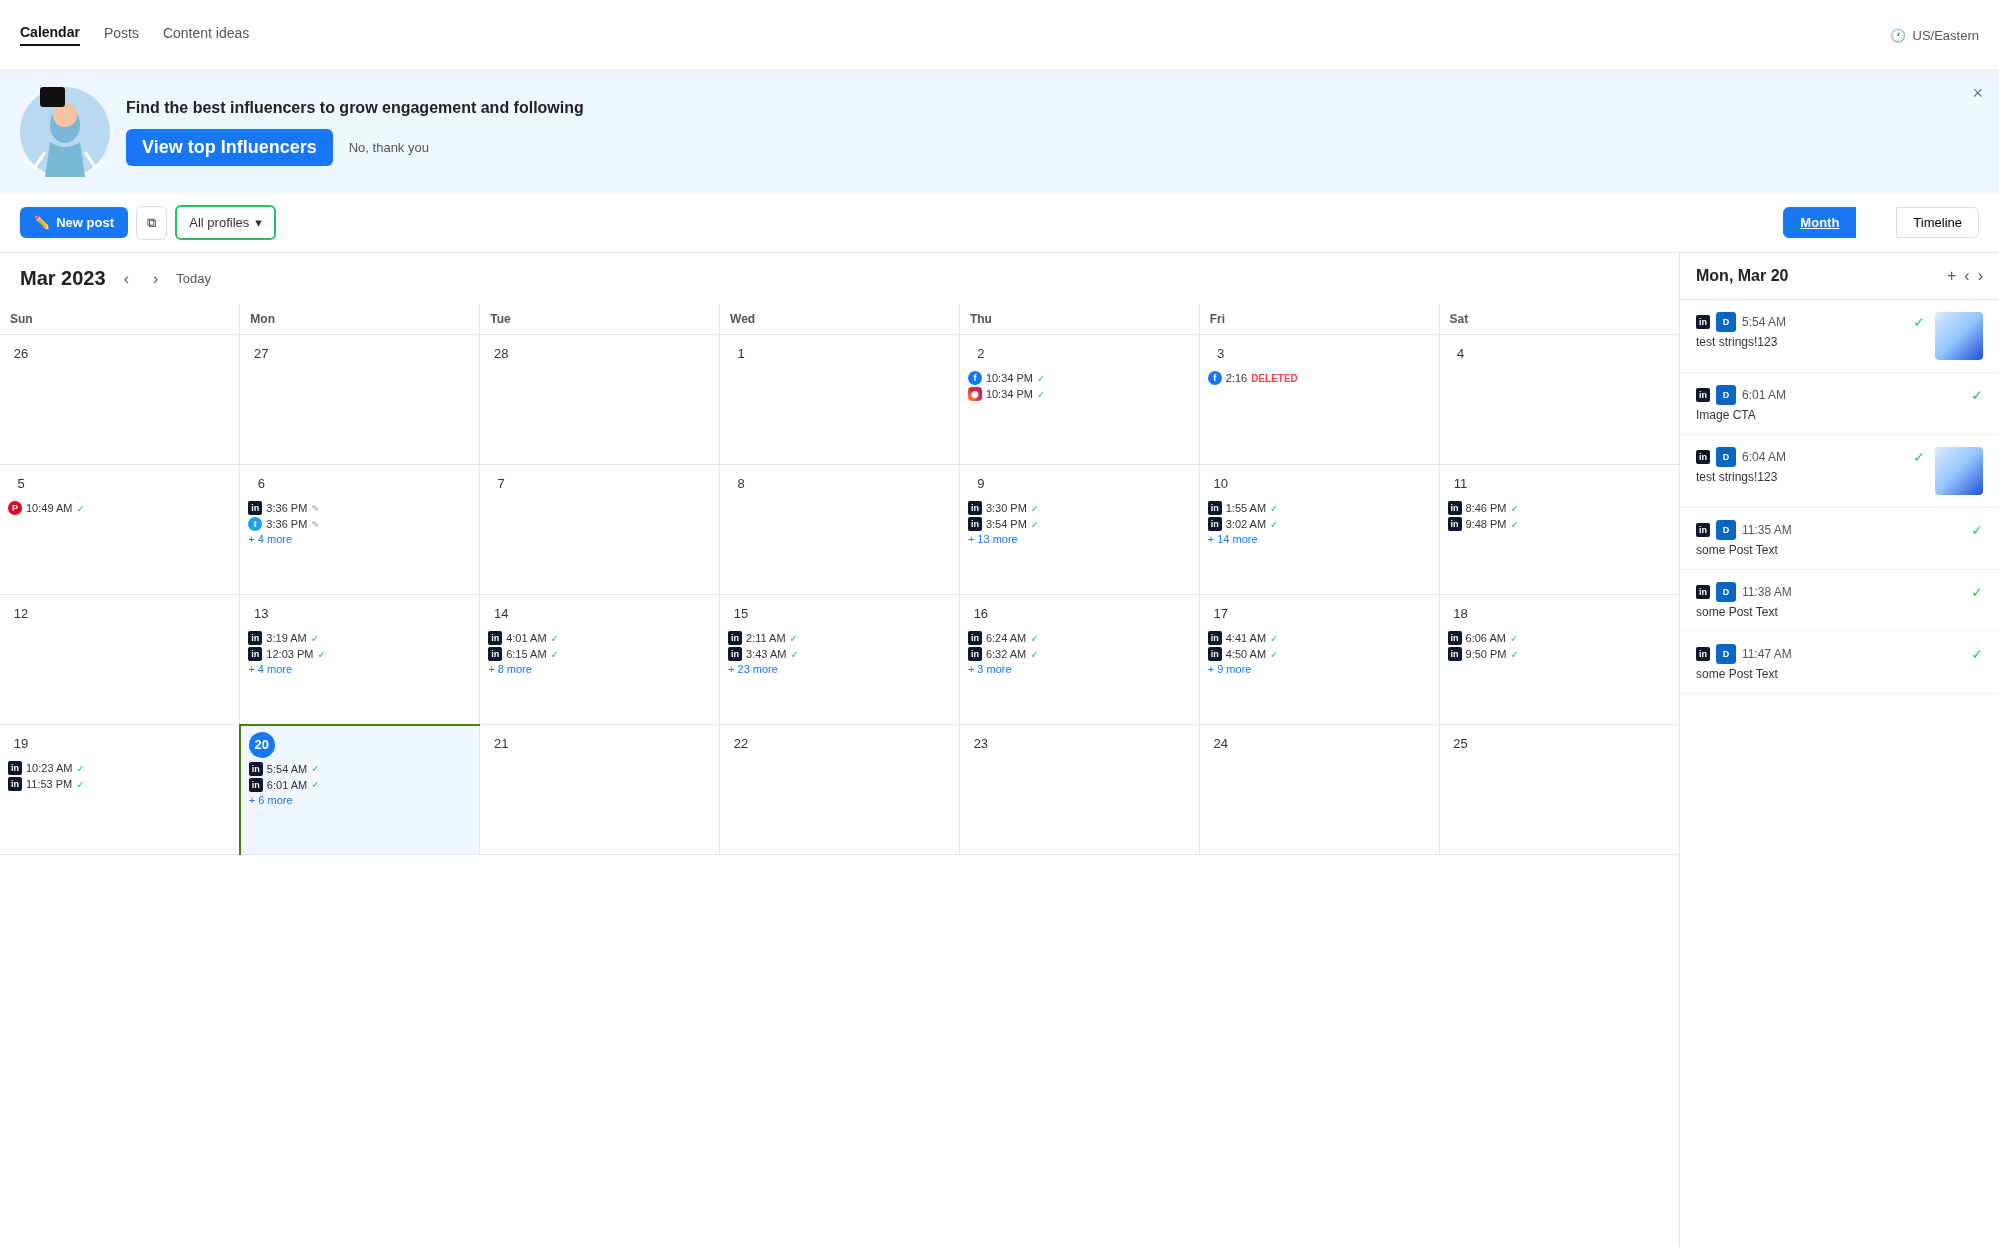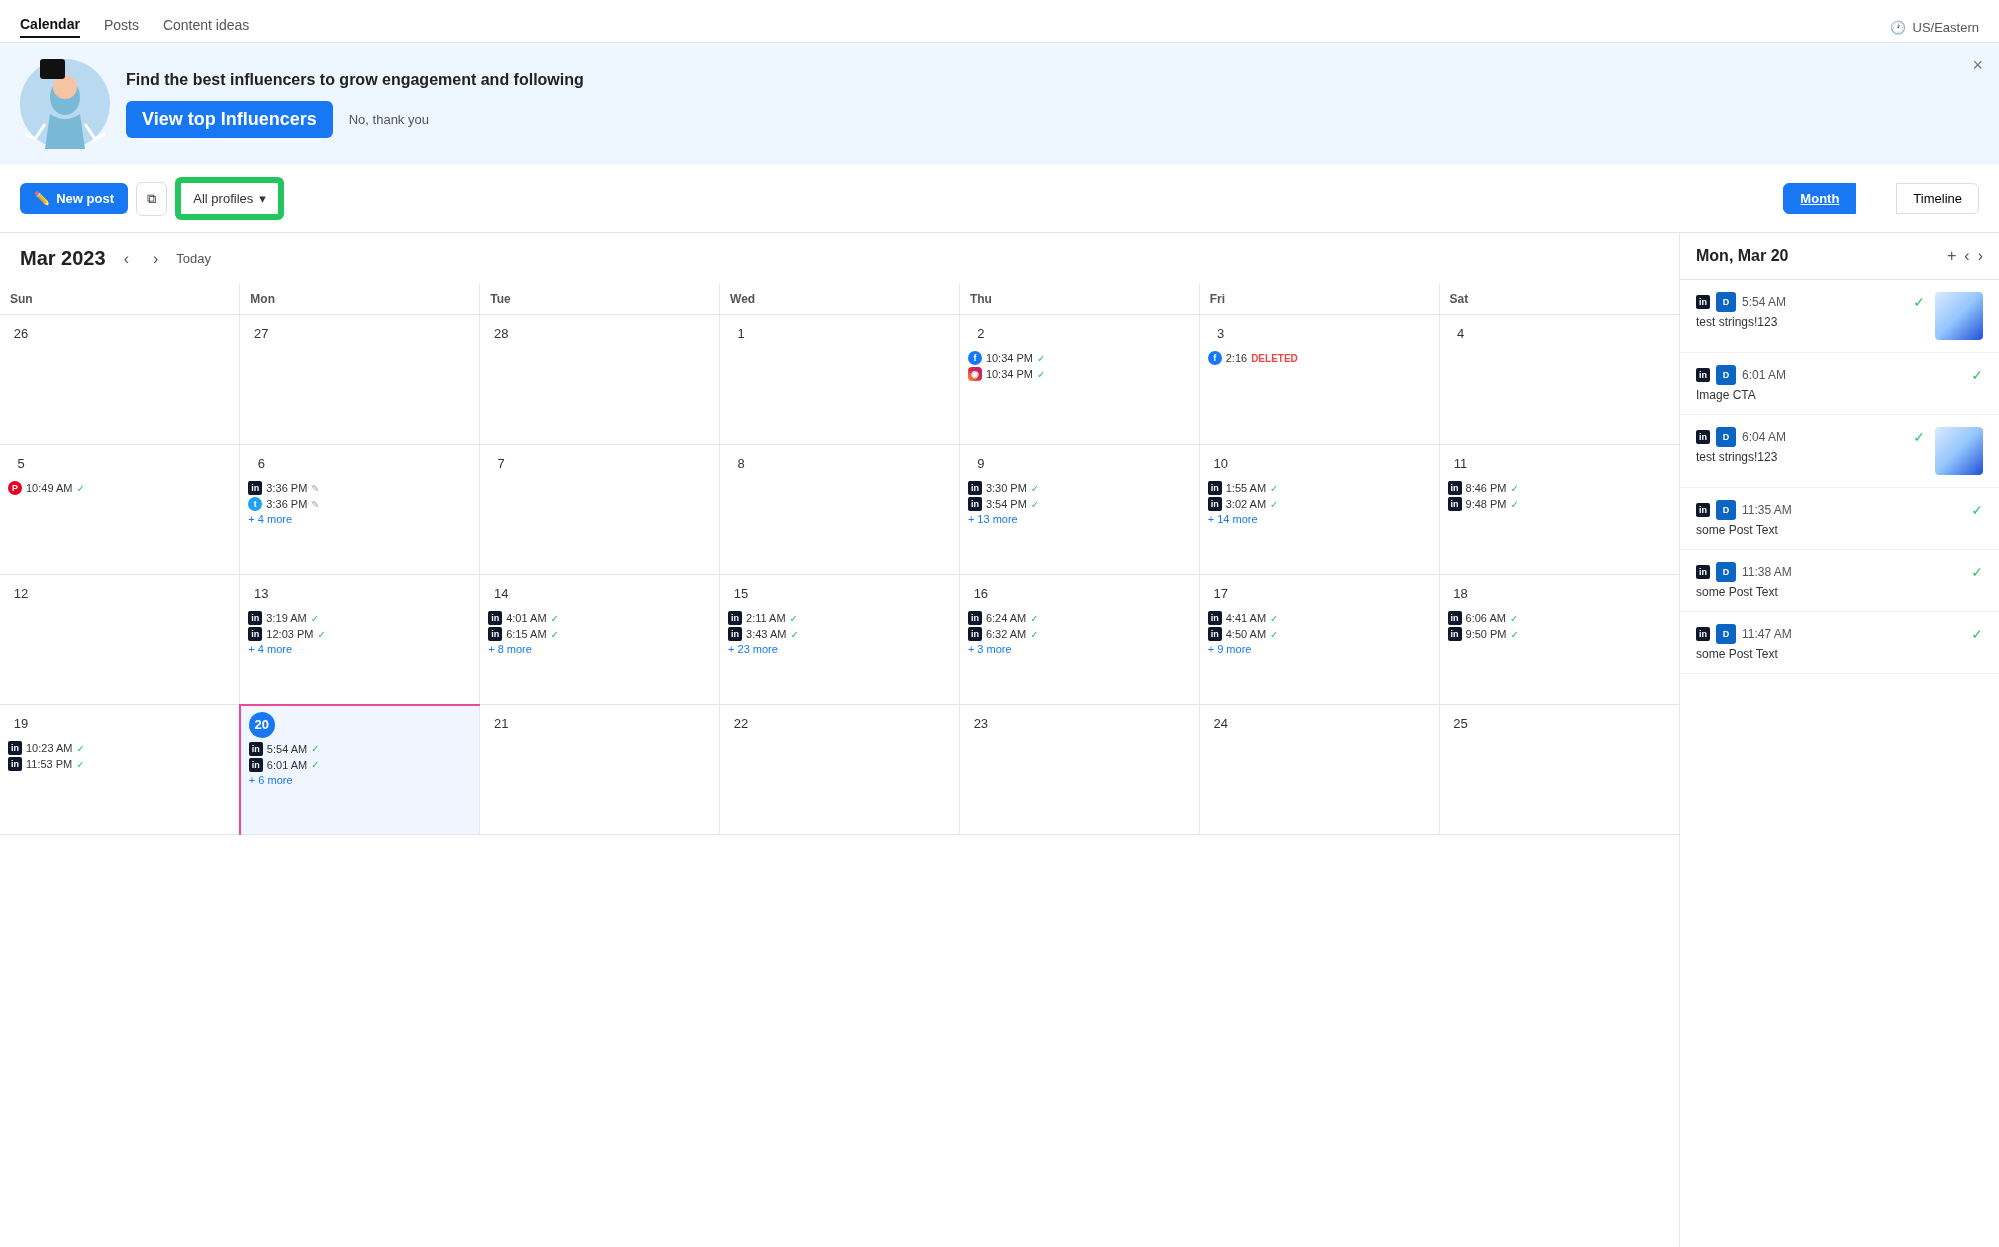--- a/index.html
+++ b/index.html
@@ -1,40 +1,40 @@
 <!DOCTYPE html>
 <html><head>
   <meta charset="utf-8">
   <style>
     * { box-sizing: border-box; margin: 0; padding: 0; }
     body { font-family: -apple-system, BlinkMacSystemFont, 'Segoe UI', sans-serif; font-size: 13px; background: #fff; color: #222; }
 
     
-    .top-nav { display: flex; align-items: center; justify-content: space-between; padding: 4px 20px; border-bottom: 1px solid #e5e7eb; margin-top: 12px; }
+    .top-nav { display: flex; align-items: center; justify-content: space-between; padding: 24px 20px; border-bottom: 1px solid #e5e7eb; }
     .top-nav-left { display: flex; gap: 24px; align-items: center; }
     .top-nav-item { font-size: 14px; color: #555; cursor: pointer; padding-bottom: 4px; }
     .top-nav-item.active { color: #111; font-weight: 600; border-bottom: 2px solid #111; }
     .top-nav-right { display: flex; align-items: center; gap: 6px; color: #555; font-size: 13px; }
 
     
     .banner { background: #eef6ff; display: flex; align-items: center; padding: 16px 20px; gap: 16px; position: relative; margin: 0; }
     .banner-avatar { width: 90px; height: 90px; flex-shrink: 0; }
     .banner-content { flex: 1; }
     .banner-title { font-size: 16px; font-weight: 700; margin-bottom: 12px; }
     .banner-actions { display: flex; align-items: center; gap: 16px; }
     .btn-primary { background: #1877f2; color: #fff; border: none; padding: 8px 16px; border-radius: 6px; cursor: pointer; font-size: 18px; font-weight: 600; }
     .btn-link { background: none; border: none; color: #555; cursor: pointer; font-size: 13px; }
     .banner-close { position: absolute; top: 12px; right: 16px; background: none; border: none; font-size: 18px; cursor: pointer; color: #777; }
 
     
     .toolbar { display: flex; align-items: center; justify-content: space-between; padding: 12px 20px; border-bottom: 1px solid #e5e7eb; }
     .toolbar-left { display: flex; align-items: center; gap: 8px; }
     .btn-new-post { background: #1877f2; color: #fff; border: none; padding: 8px 14px; border-radius: 6px; cursor: pointer; font-size: 13px; font-weight: 600; display: flex; align-items: center; gap: 6px; }
     .btn-icon { background: #fff; border: 1px solid #ddd; color: #333; padding: 8px 10px; border-radius: 6px; cursor: pointer; font-size: 13px; }
-    .btn-profiles { background: #fff; border: 6px solid #22c55e; color: #333; padding: 8px 12px; border-radius: 6px; cursor: pointer; font-size: 13px; display: flex; align-items: center; gap: 6px; }
+    .btn-profiles { background: #fff; border: 2px solid #22c55e; color: #333; padding: 8px 12px; border-radius: 6px; cursor: pointer; font-size: 13px; display: flex; align-items: center; gap: 6px; }
     .toolbar-right { display: flex; }
     .view-btn { padding: 7px 16px; border: 1px solid #ddd; font-size: 13px; cursor: pointer; background: #fff; }
     .view-btn.active { background: #1877f2; color: #fff; border-color: #1877f2; font-weight: 600; }
     .view-btn:first-child { border-radius: 6px 0 0 6px; text-decoration: underline; }
     .view-btn:last-child { border-radius: 0 6px 6px 0; margin-left: 40px; }
 
     
     .calendar-area { display: flex; height: calc(100vh - 220px); min-height: 600px; }
     .calendar-main { flex: 1; overflow: auto; }
     .calendar-header { display: flex; align-items: center; gap: 12px; padding: 14px 20px; }
@@ -55,21 +55,21 @@
     .event-check { color: #22c55e; font-size: 10px; }
     .event-deleted { color: #ef4444; font-size: 10px; font-weight: 600; }
     .event-edit { color: #aaa; font-size: 10px; }
     .more-link { font-size: 11px; color: #1877f2; cursor: pointer; margin-top: 2px; }
     .platform-icon { width: 14px; height: 14px; border-radius: 3px; display: inline-flex; align-items: center; justify-content: center; font-size: 9px; font-weight: 700; flex-shrink: 0; }
     .li-icon { background: #0f172a; color: #fff; border-radius: 2px; }
     .fb-icon { background: #1877f2; color: #fff; border-radius: 50%; }
     .ig-icon { background: linear-gradient(45deg, #f09433, #e6683c, #dc2743, #cc2366, #bc1888); color: #fff; border-radius: 4px; }
     .tw-icon { background: #1da1f2; color: #fff; border-radius: 50%; }
     .pi-icon { background: #e60023; color: #fff; border-radius: 50%; }
-    .active-day { background: #eff6ff; border: 2px solid #ec4899; }
+    .active-day { background: #eff6ff; border: 2px solid #4d7c0f; }
 
     
     .right-panel { width: 320px; border-left: 1px solid #e5e7eb; overflow-y: auto; flex-shrink: 0; }
     .right-panel-header { display: flex; align-items: center; justify-content: space-between; padding: 14px 16px; border-bottom: 1px solid #e5e7eb; }
     .right-panel-title { font-size: 16px; font-weight: 700; }
     .right-panel-nav { display: flex; align-items: center; gap: 8px; }
     .panel-nav-btn { background: none; border: none; cursor: pointer; font-size: 16px; color: #555; }
     .post-card { display: flex; align-items: flex-start; gap: 10px; padding: 12px 16px; border-bottom: 1px solid #f0f0f0; }
     .post-card-content { flex: 1; }
     .post-card-header { display: flex; align-items: center; gap: 6px; margin-bottom: 3px; }

